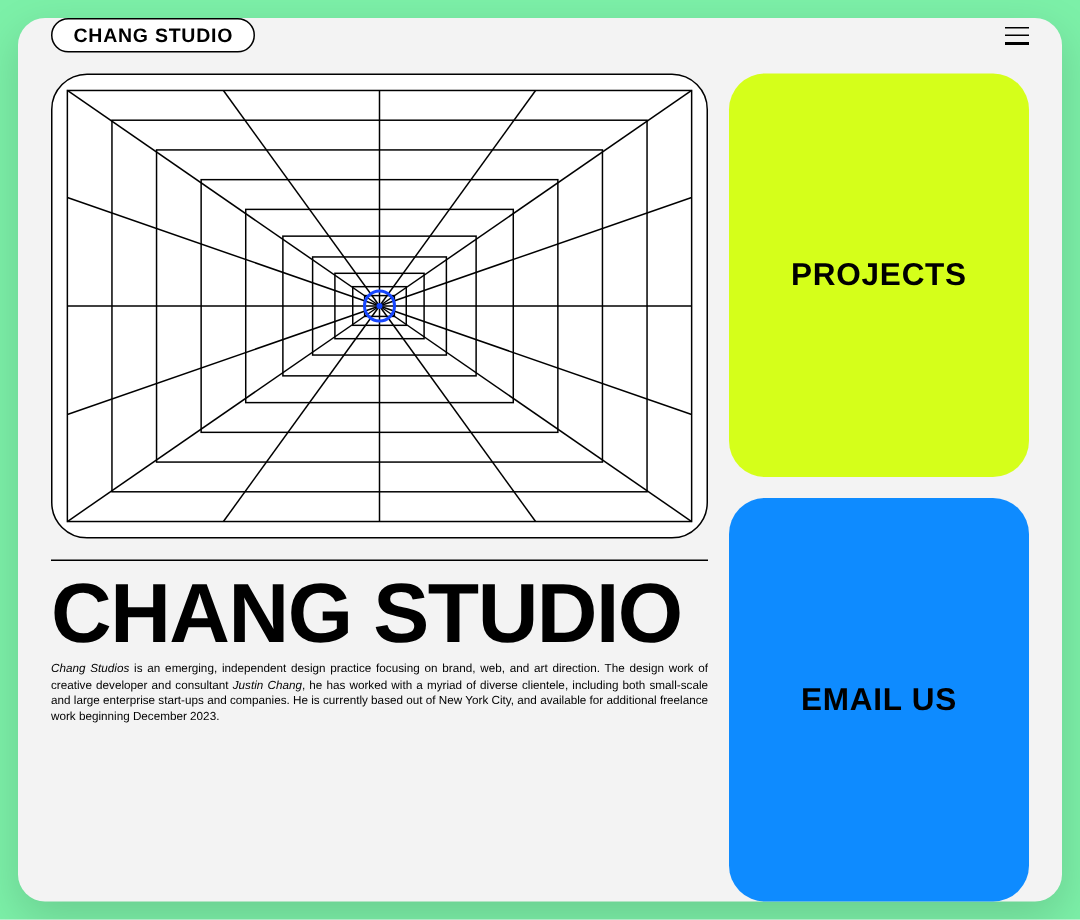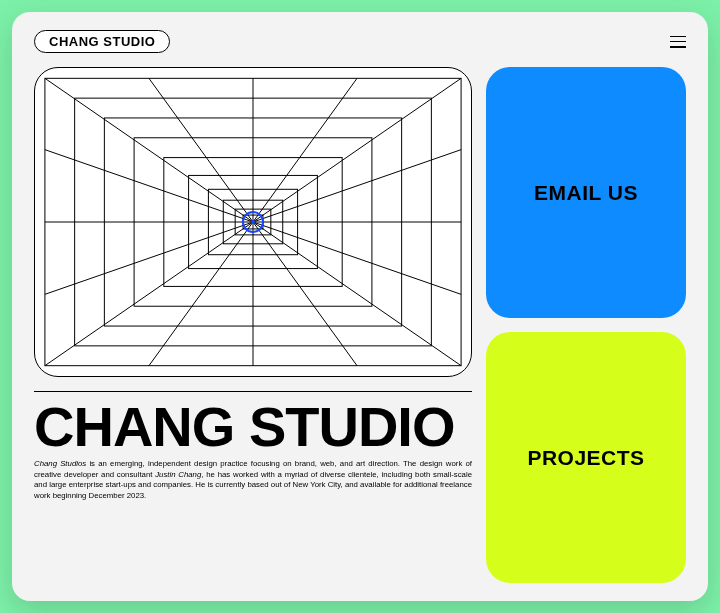--- a/index.html
+++ b/index.html
@@ -1,17 +1,17 @@
 <!DOCTYPE html>
 <html><head>
 <meta charset="utf-8">
 <style>
 *{margin:0;padding:0;box-sizing:border-box}
 body{background:#7cf0a8;padding:12px;font-family:Helvetica,Arial,sans-serif;width:720px;height:613px;overflow:hidden}
-.window{background:#f3f3f3;border-radius:18px;width:100%;height:100%;padding:18px 22px;display:flex;flex-direction:column;position:relative;box-shadow:0 10px 30px rgba(0,0,0,0.15)}
+.window{background:#f3f3f3;border-radius:18px;width:100%;height:100%;padding:0 22px;display:flex;flex-direction:column;position:relative;box-shadow:0 10px 30px rgba(0,0,0,0.15)}
 .topbar{display:flex;align-items:center;justify-content:space-between;margin-bottom:14px}
 .logo-pill{border:1.5px solid #000;border-radius:999px;padding:3px 14px;font-weight:800;font-size:13px;letter-spacing:0.5px;cursor:pointer;background:#fff}
 .hamburger{width:16px;height:12px;display:flex;flex-direction:column;justify-content:space-between;cursor:pointer}
 .hamburger span{display:block;height:1.5px;background:#000;width:100%}
 .main{display:grid;grid-template-columns:1fr 200px;gap:14px;flex:1;min-height:0}
 .leftcol{display:flex;flex-direction:column;gap:14px;min-height:0}
 .hero{border:1.5px solid #000;border-radius:24px;background:#fff;height:310px;position:relative;overflow:hidden}
 .hero svg{width:100%;height:100%;display:block}
 .cursor-dot{position:absolute;top:50%;left:50%;width:22px;height:22px;border:2px solid #1646ff;border-radius:50%;transform:translate(-50%,-50%)}
 .cursor-dot::after{content:"";position:absolute;top:50%;left:50%;width:4px;height:4px;background:#1646ff;border-radius:50%;transform:translate(-50%,-50%)}
@@ -74,17 +74,17 @@
 
       <div class="titleblock">
         <div class="big-title">CHANG STUDIO</div>
         <div class="body-text">
           <span class="em">Chang Studios</span><span> is an emerging, independent design practice focusing on brand, web, and art direction. The design work of creative developer and consultant </span><span class="em">Justin Chang</span><span>, he has worked with a myriad of diverse clientele, including both small-scale and large enterprise start-ups and companies. He is currently based out of New York City, and available for additional freelance work beginning December 2023.</span>
         </div>
       </div>
     </div>
 
     <div class="rightcol">
+      <div class="card projects">PROJECTS</div>
       <div class="card email">EMAIL US</div>
-      <div class="card projects">PROJECTS</div>
     </div>
   </div>
 </div>
 
 </body></html>

